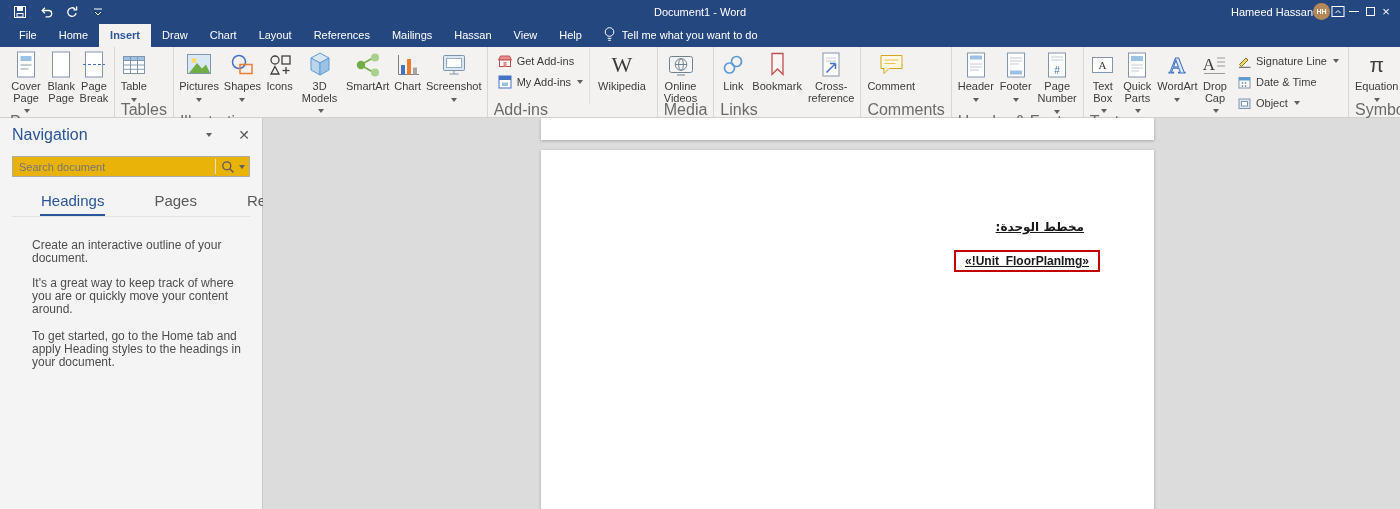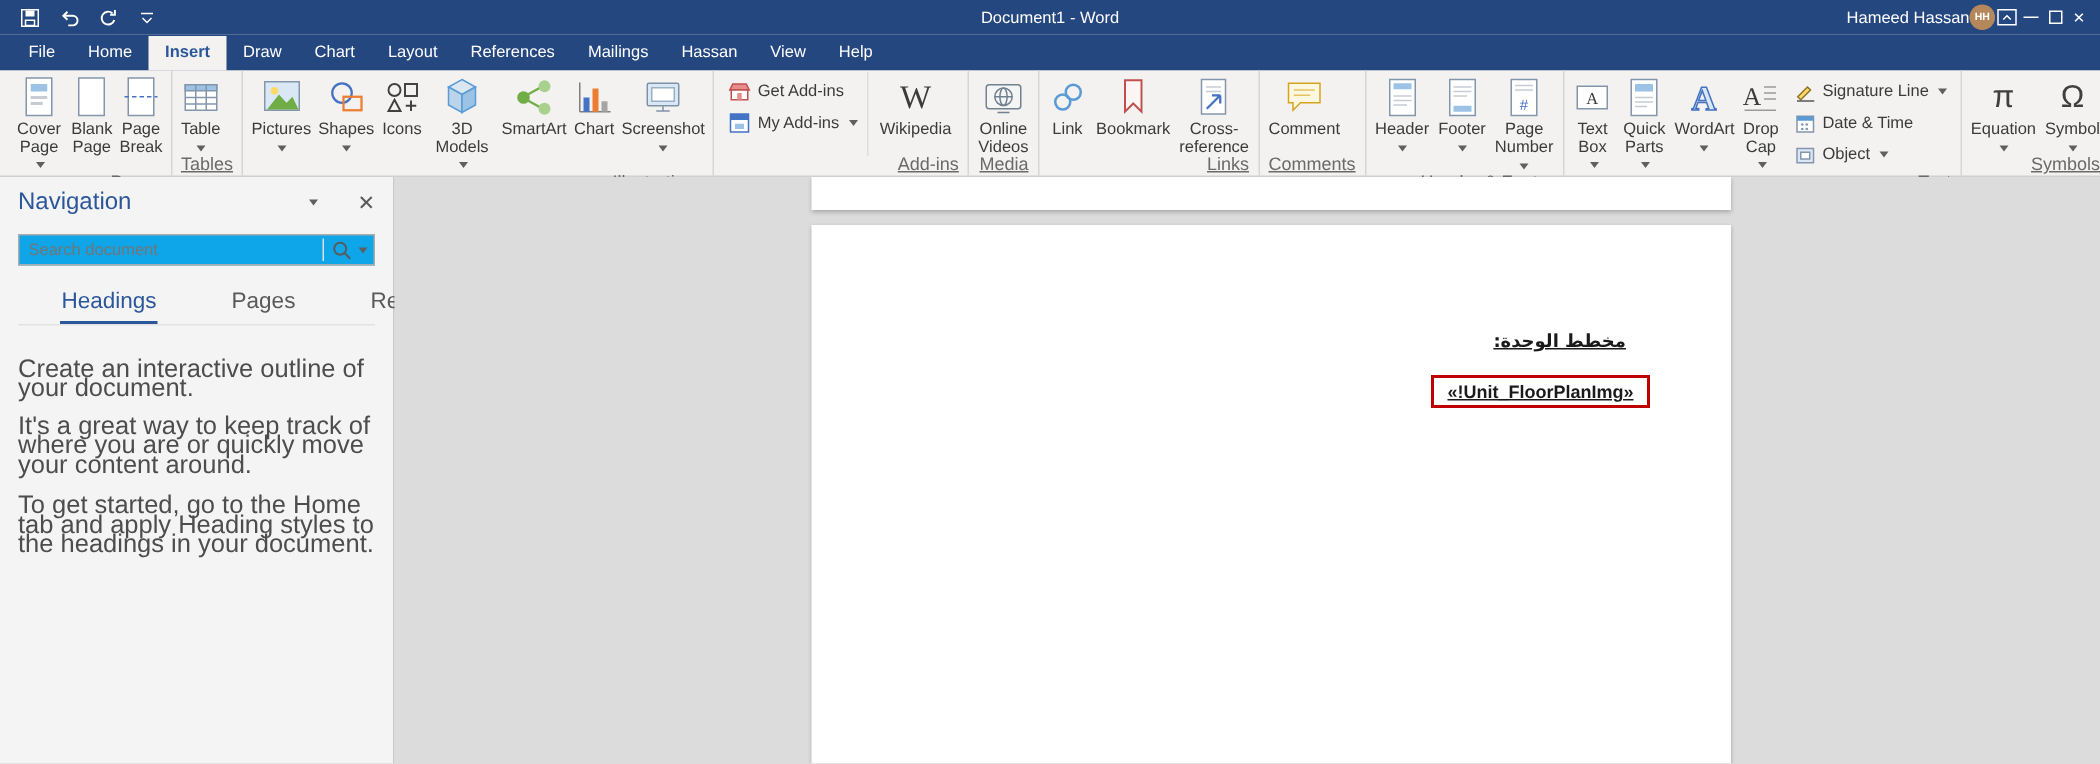--- a/index.html
+++ b/index.html
@@ -20,46 +20,46 @@
   
   .tabrow { height:24px; background:#24477f; display:flex; align-items:center; padding-left:8px; }
   .tab { color:#fff; font-size:11px; padding:5px 11px 6px; cursor:pointer; }
   .tab.active { background:#f3f2f1; color:#2b579a; font-weight:bold; }
   .tellme { display:flex; align-items:center; gap:6px; color:#fff; padding:5px 10px 6px; cursor:pointer; }
 
   
   .ribbon { height:71px; background:#f3f2f1; border-bottom:1px solid #d2d0ce; display:flex; align-items:stretch; padding-left:4px; }
   .rgroup { display:flex; flex-direction:column; border-right:1px solid #d8d6d4; }
   .rgroup-items { display:flex; flex:1; align-items:stretch; padding:1px 3px 0; }
-  .rgroup-label { font-size:12px; color:#6a6a6a; text-align:right; padding:0 6px 2px; line-height:11px;text-decoration:underline; }
+  .rgroup-label { font-size:16px; color:#6a6a6a; text-align:left; padding:0 6px 2px; line-height:11px; }
   .rbtn { display:flex; flex-direction:column; align-items:center; padding:3px 3px 0; min-width:32px; text-align:center; line-height:12px; cursor:pointer; }
   .ric { height:27px; display:flex; align-items:center; justify-content:center; margin-bottom:2px; }
   .caret { display:inline-block; width:0; height:0; border-left:3px solid transparent; border-right:3px solid transparent; border-top:4px solid #5f5f5f; margin-left:2px; vertical-align:middle; }
   .caret.below { margin:2px 0 0; }
   .scol { display:flex; flex-direction:column; justify-content:flex-start; padding:4px 2px 0; gap:3px; }
   .sbtn { display:flex; align-items:center; gap:4px; padding:1px 4px; white-space:nowrap; height:18px; cursor:pointer; }
   .glyph-big { font-size:21px; color:#3f3f3f; line-height:21px; }
   .glyph-w { font-family:"Liberation Serif", serif; font-size:22px; color:#3b3b3b; line-height:22px; }
 
   
   .main { display:flex; height:391px;justify-content:center; }
 
   
   .navpane { width:263px; background:#f4f4f4; border-right:1px solid #c9c9c9; padding:8px 12px 0; position:relative; }
   .nav-title-row { display:flex; align-items:center; }
   .nav-title { color:#2b579a; font-size:16px; }
   .nav-title-caret { margin-left:auto; margin-right:26px; }
   .nav-close { color:#5a5a5a; font-size:14px; cursor:pointer; }
-  .nav-search { margin-top:12px; height:21px; background:#0ea5e9; border:1px solid #ababab; display:flex; align-items:center; padding:0 4px 0 6px; }
+  .nav-search { margin-top:12px; height:21px; background:#eab308; border:1px solid #ababab; display:flex; align-items:center; padding:0 4px 0 6px; }
   .nav-search input { border:none; outline:none; flex:1; font-size:11px; font-family:"Liberation Sans",sans-serif; color:#444; background:transparent; }
   .nav-search .mag { display:flex; align-items:center; gap:2px; cursor:pointer; border-left:1px solid #e0e0e0; padding-left:5px; height:15px; }
   .nav-tabs { display:flex; gap:20px; margin-top:13px; border-bottom:1px solid #e2e2e2; }
   .nav-tab { font-size:15px; color:#595959; padding:2px 1px 5px; cursor:pointer;margin-left:28px; }
   .nav-tab.active { color:#2b579a; border-bottom:2px solid #2b579a; }
-  .nav-body p { font-size:17px; color:#4d4d4d; line-height:13px; }
+  .nav-body p { font-size:12px; color:#4d4d4d; line-height:13px;margin-left:20px; }
   .nav-body p:nth-child(1){ margin-top:22px; }
   .nav-body p:nth-child(2){ margin-top:12px; }
   .nav-body p:nth-child(3){ margin-top:14px; }
 
   
   .docarea { flex:1; position:relative; background:#dcdcdc; overflow:hidden; }
   .page-partial { position:absolute; left:278px; top:0; width:613px; height:22px; background:#fff; box-shadow:0 1px 3px rgba(0,0,0,.25); }
   .page { position:absolute; left:278px; top:32px; width:613px; height:490px; background:#fff; box-shadow:0 1px 3px rgba(0,0,0,.25); }
   .doc-heading { position:absolute; top:70px; right:70px; direction:rtl; font-family:"DejaVu Sans", sans-serif; font-size:12px; font-weight:bold; text-decoration:underline; color:#1a1a1a; cursor:text; }
   .merge-field-box { position:absolute; top:100px; right:54px; border:2px solid #c00000; padding:2px 9px; cursor:text; }
@@ -123,20 +123,28 @@
   <div class="tab">Home</div>
   <div class="tab active">Insert</div>
   <div class="tab">Draw</div>
   <div class="tab">Chart</div>
   <div class="tab">Layout</div>
   <div class="tab">References</div>
   <div class="tab">Mailings</div>
   <div class="tab">Hassan</div>
   <div class="tab">View</div>
   <div class="tab">Help</div>
+  <div class="tellme">
+    <svg width="13" height="17" viewBox="0 0 13 17">
+        <circle cx="6.5" cy="6" r="4.3" fill="none" stroke="#fff"></circle>
+        <line x1="4.7" y1="12.3" x2="8.3" y2="12.3" stroke="#fff"></line>
+        <line x1="5.2" y1="14.3" x2="7.8" y2="14.3" stroke="#fff"></line>
+      </svg>
+    <span>Tell me what you want to do</span>
+  </div>
 </div>
 
 <div class="ribbon">
 
   <div class="rgroup">
     <div class="rgroup-items">
       <div class="rbtn">
         <span class="ric">
             <svg width="24" height="27" viewBox="0 0 24 27">
               <rect x="3.5" y="1" width="17" height="25" fill="#fff" stroke="#8496ab"></rect>

